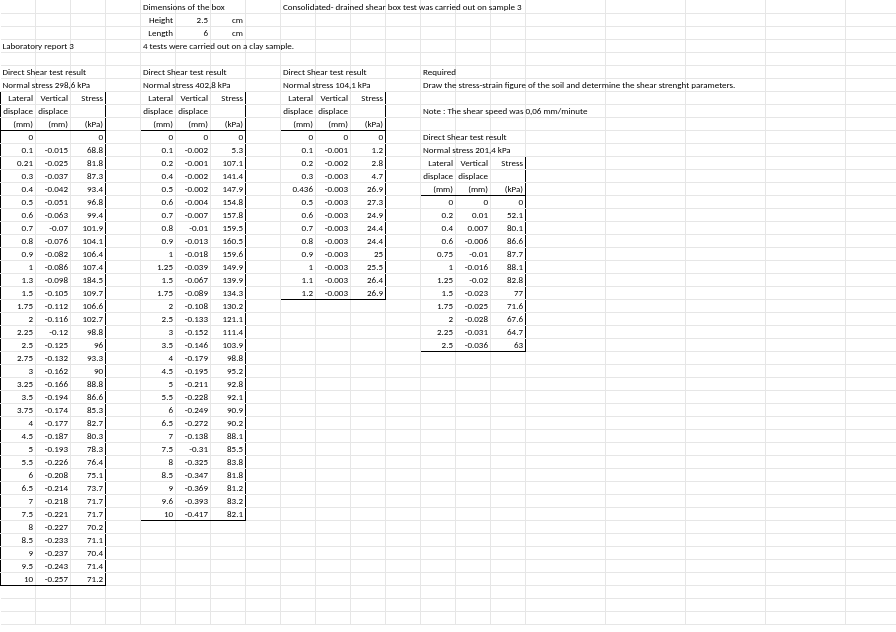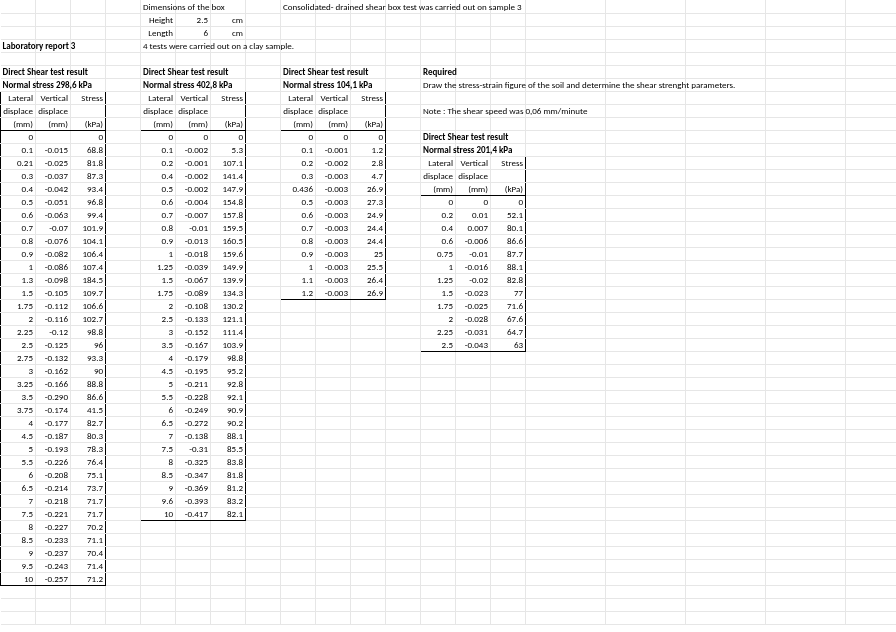--- a/index.html
+++ b/index.html
@@ -27,21 +27,21 @@
     border-right: 1px solid #e6e6e6;
     border-bottom: 1px solid #e6e6e6;
     height: 13px;
     padding: 0 2px;
     overflow: visible;
     white-space: nowrap;
     vertical-align: middle;
     text-align: right;
   }
   .text-left { text-align: center; }
-  .bold { font-weight: 700; }
+  .bold { font-weight: 400; }
   .bt { border-top: 1px solid #000 !important; margin-left: 18px; }
   .bb { border-bottom: 1px solid #000 !important; margin-top: 8px; }
   .bl { border-left: 1px solid #000 !important; }
   .br { border-right: 1px solid #000 !important; }
   col.narrow { width: 35px; }
   col.wide   { width: 80px; }
 </style>
 </head>
 <body>
 
@@ -641,29 +641,29 @@
           <td></td>
           <td></td>
           <td></td>
         </tr>
         <tr>
           <td class="bl">2.5</td>
           <td class="bl">-0.125</td>
           <td class="bl br">96</td>
           <td></td>
           <td class="bl">3.5</td>
-          <td class="bl">-0.167</td>
+          <td class="bl">-0.146</td>
           <td class="bl br">103.9</td>
           <td></td>
           <td></td>
           <td></td>
           <td></td>
           <td></td>
           <td class="bl bb">2.5</td>
-          <td class="bl bb">-0.043</td>
+          <td class="bl bb">-0.036</td>
           <td class="bl br bb">63</td>
           <td></td>
           <td></td>
           <td></td>
           <td></td>
           <td></td>
         </tr>
         <tr>
           <td class="bl">2.75</td>
           <td class="bl">-0.132</td>
@@ -725,21 +725,21 @@
           <td></td>
           <td></td>
           <td></td>
           <td></td>
           <td></td>
           <td></td>
           <td></td>
         </tr>
         <tr>
           <td class="bl">3.5</td>
-          <td class="bl">-0.290</td>
+          <td class="bl">-0.194</td>
           <td class="bl br">86.6</td>
           <td></td>
           <td class="bl">5.5</td>
           <td class="bl">-0.228</td>
           <td class="bl br">92.1</td>
           <td></td>
           <td></td>
           <td></td>
           <td></td>
           <td></td>
@@ -748,21 +748,21 @@
           <td></td>
           <td></td>
           <td></td>
           <td></td>
           <td></td>
           <td></td>
         </tr>
         <tr>
           <td class="bl">3.75</td>
           <td class="bl">-0.174</td>
-          <td class="bl br">41.5</td>
+          <td class="bl br">85.3</td>
           <td></td>
           <td class="bl">6</td>
           <td class="bl">-0.249</td>
           <td class="bl br">90.9</td>
           <td></td>
           <td></td>
           <td></td>
           <td></td>
           <td></td>
           <td></td>

